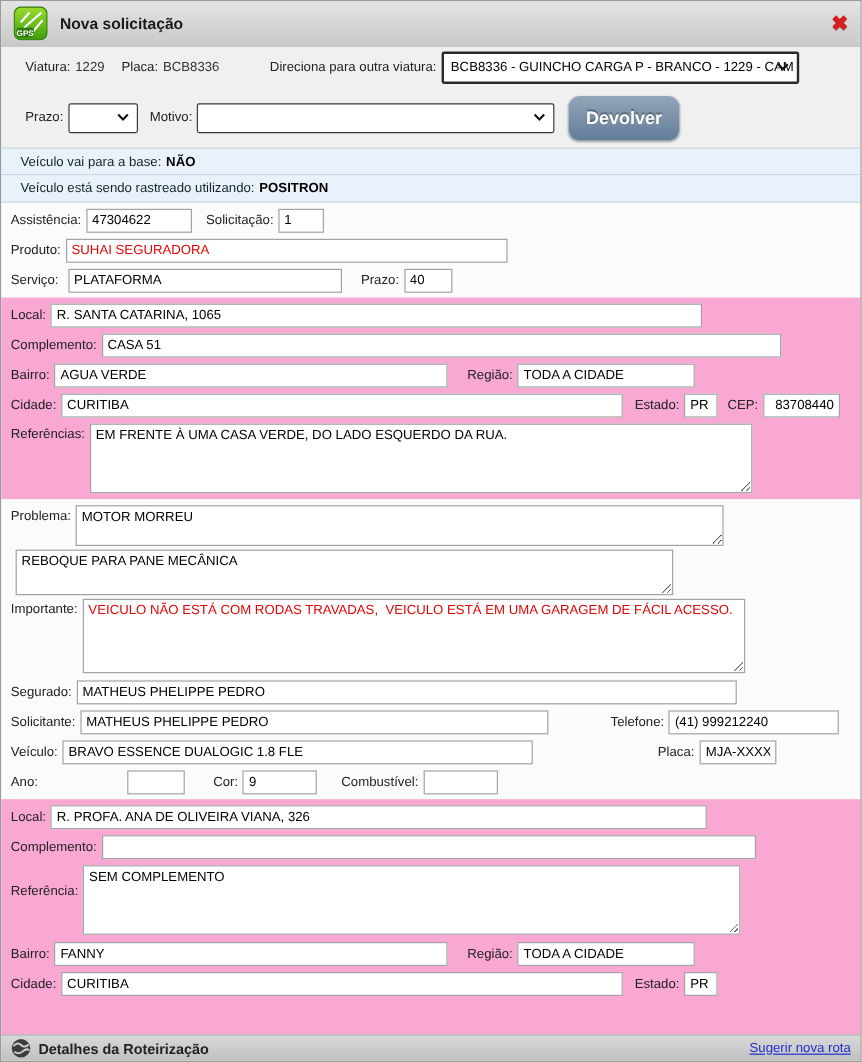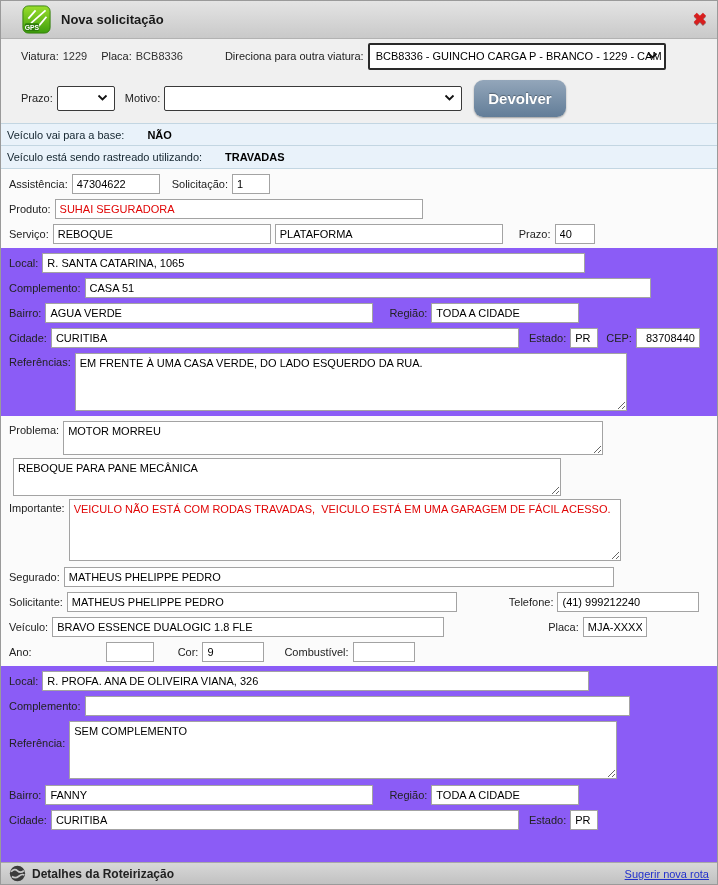--- a/index.html
+++ b/index.html
@@ -12,21 +12,21 @@
     background: #f0f0f0;
     border: 1px solid #9a9a9a;
     overflow: hidden;
     display: flex;
     flex-direction: column;
   }
   
   .titlebar {
     height: 38px; flex: 0 0 38px;
     display: flex; align-items: center;
-    padding: 0 10px 0 21px;
+    padding: 0 10px 0 10px;
     background: linear-gradient(#e4e4e4, #c9c9c9);
     border-bottom: 1px solid #b2b2b2;
   }
   .titlebar .title { margin-left: 10px; font-size: 13px; font-weight: bold; color: #1a1a1a; }
   .close-x {
     margin-left: auto; cursor: pointer;
     color: #d81e1e; font-size: 17px; font-weight: bold; line-height: 1;
     text-shadow: 0 1px 0 rgba(90,8,8,.55);
   }
   
@@ -52,31 +52,30 @@
     background: linear-gradient(#93a6ba, #627d98);
     color: #fff; font-weight: bold; font-size: 15px;
     font-family: "Liberation Sans", sans-serif;
     text-shadow: 0 -1px 1px rgba(0,0,0,.35);
     box-shadow: 0 1px 2px rgba(0,0,0,.35);
     cursor: pointer;
   }
   
   .statusbar {
     height: 23px; flex: 0 0 23px;
-    display: flex; align-items: center; padding: 0 6px;
+    display: flex; align-items: center; padding: 0 16px;
     background: #e9f2fa;
     border-top: 1px solid #c3d6e2; border-bottom: 1px solid #c3d6e2;
     color: #13242e;
-    gap: 19px;
   }
   .statusbar b { margin-left: 4px; color: #000; }
   
   .sec { padding: 2px 8px; }
   .sec-white { background: #fbfbfb; }
-  .sec-gray  { background: #8b5cf6; }
+  .sec-gray  { background: #f9a8d4; }
   .sec-grow  { flex: 1 1 auto; }
   .frow { display: flex; align-items: center; height: 25px; }
   .frow.top { align-items: flex-start; height: auto; margin: 3px 0; }
   .frow.top .lb { margin-top: 3px; }
   .inp {
     height: 20px; border: 1px solid #a3a3a3; background: #fff;
     padding: 0 4px; font: 11px "Liberation Sans", sans-serif; color: #000;
   }
   textarea.inp { height: auto; padding: 2px 4px; resize: both; overflow: auto; line-height: 1.35; }
   .red { color: #e00505; }
@@ -153,37 +152,36 @@
   </div>
   <button class="btn ml12">Devolver</button>
 </div>
 
 <div class="statusbar">
   <span>Veículo vai para a base:</span>
   <b>NÃO</b>
 </div>
 <div class="statusbar" style="border-top:none">
   <span>Veículo está sendo rastreado utilizando:</span>
-  <b>TRAVADAS</b>
+  <b>POSITRON</b>
 </div>
 
 <div class="sec sec-white">
   <div class="frow">
     <span class="lb">Assistência:</span>
     <input class="inp" style="width: 88px;" value="47304622">
     <span class="lb ml12">Solicitação:</span>
     <input class="inp" style="width: 38px;" value="1">
   </div>
   <div class="frow">
     <span class="lb">Produto:</span>
     <input class="inp red" style="width: 368px;" value="SUHAI SEGURADORA">
   </div>
   <div class="frow">
     <span class="lb">Serviço:</span>
-    <input class="inp" style="width: 218px;" value="REBOQUE">
     <input class="inp ml4" style="width: 228px;" value="PLATAFORMA">
     <span class="lb ml16">Prazo:</span>
     <input class="inp" style="width: 40px;" value="40">
   </div>
 </div>
 
 <div class="sec sec-gray">
   <div class="frow">
     <span class="lb">Local:</span>
     <input class="inp" style="width: 543px;" value="R. SANTA CATARINA, 1065">

